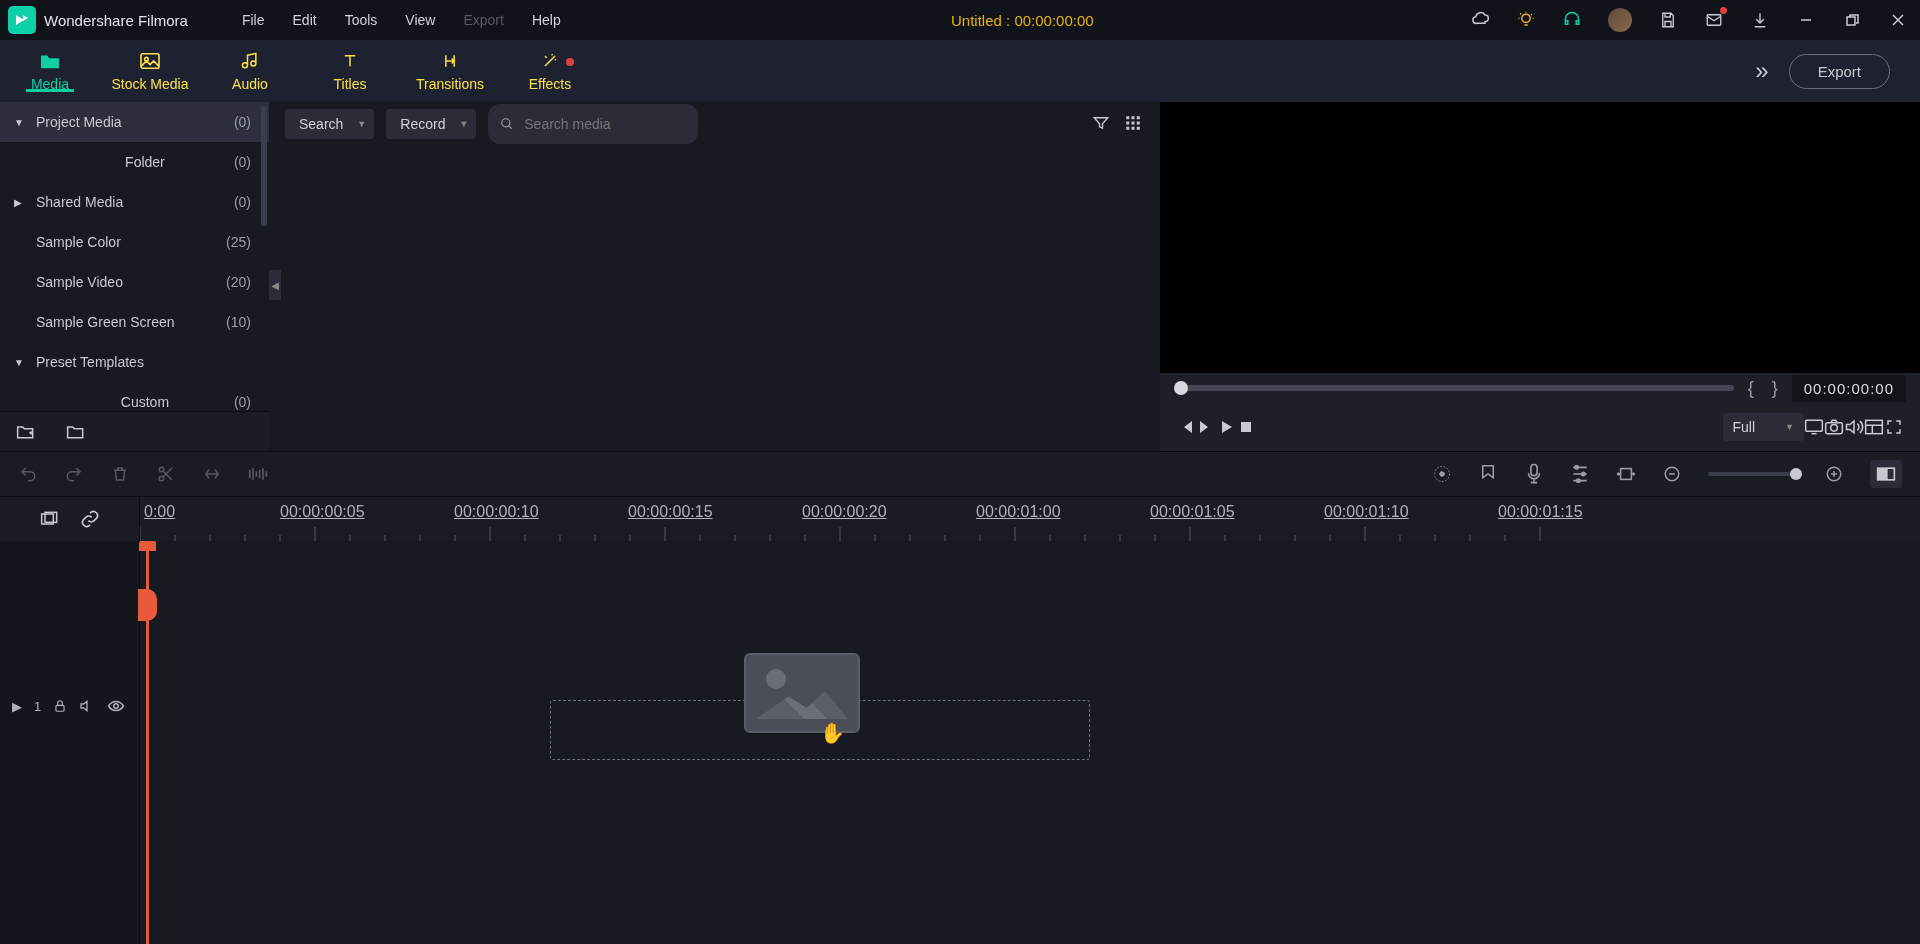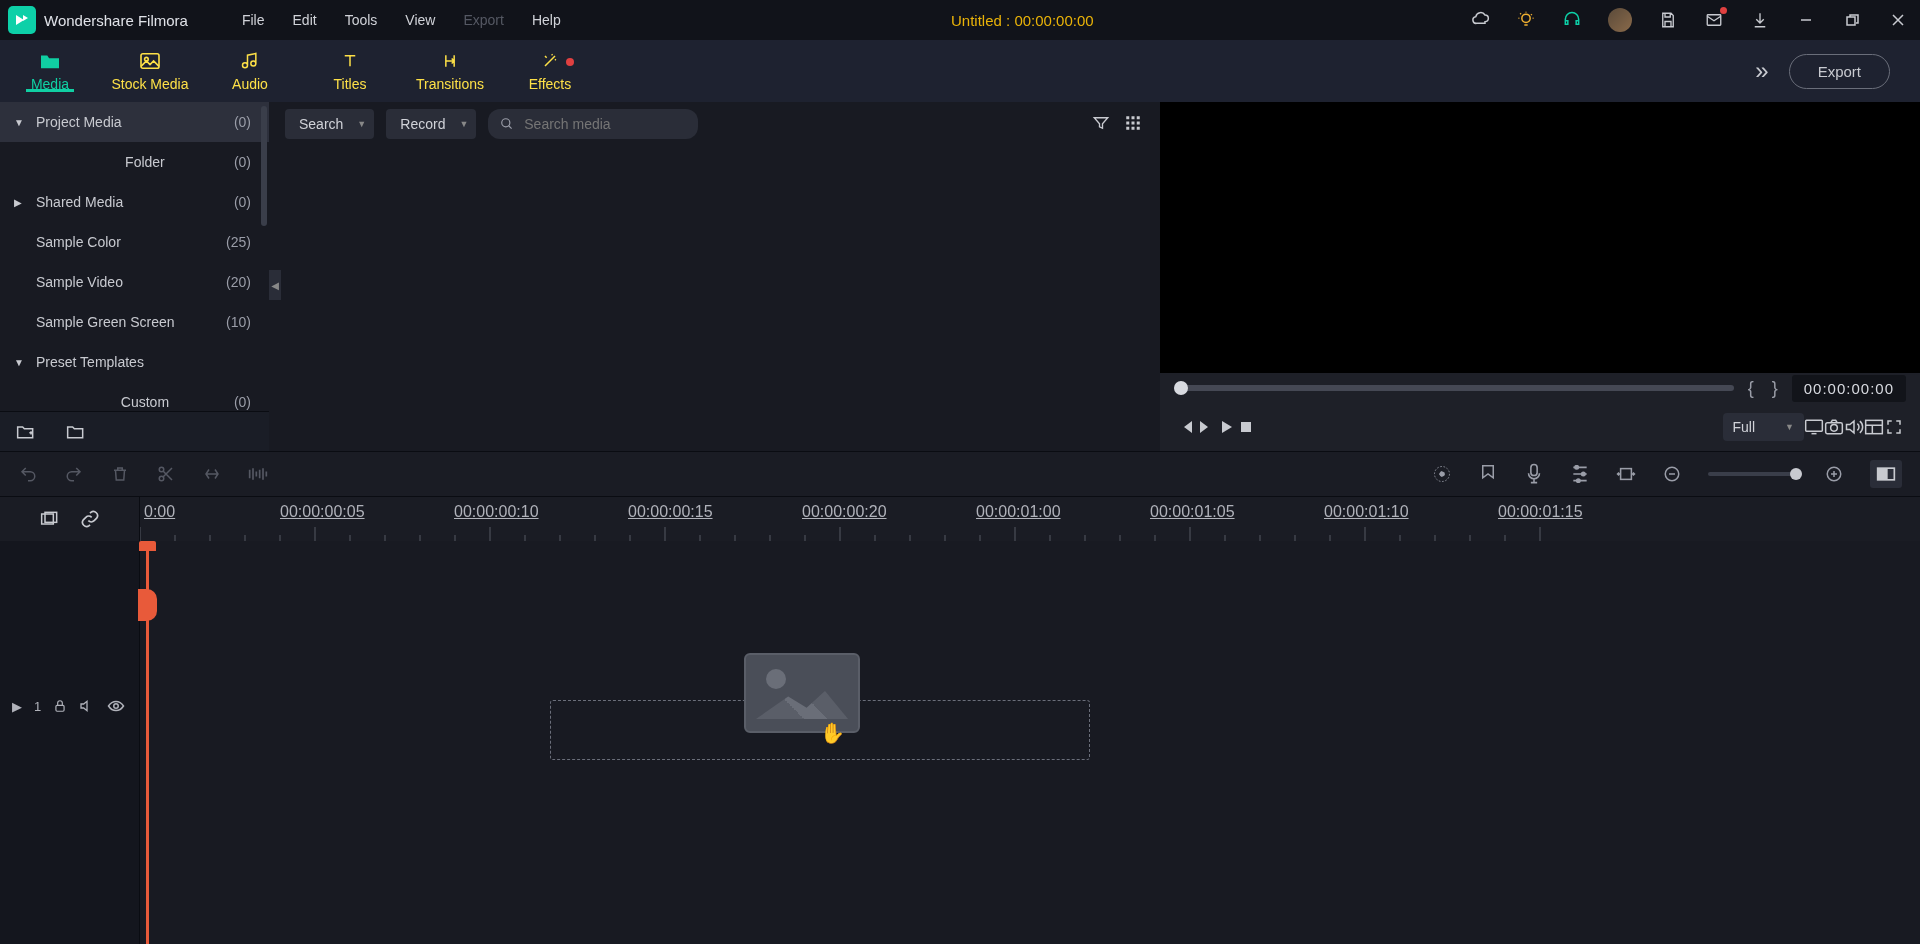--- a/index.html
+++ b/index.html
@@ -45,21 +45,21 @@
 .sb-item.child { padding-left:56px;text-align:center; }
 .sb-scroll { position:absolute; right:2px; top:4px; width:6px; height:120px; background:#3a3e4a; border-radius:3px; }
 .sb-footer { height:40px; background:#1a1d26; display:flex; align-items:center; padding:0 16px; gap:30px; border-top:1px solid #0a0c12; }
 .collapse-handle { position:absolute; left:269px; top:270px; width:12px; height:30px; background:#2a2d38; display:flex; align-items:center; justify-content:center; color:#888; font-size:10px; cursor:pointer; z-index:5; }
 
 
 .media-panel { flex:1; background:#181a22; display:flex; flex-direction:column; position:relative; }
 .media-toolbar { height:44px; display:flex; align-items:center; gap:12px; padding:8px 16px; }
 .dd-btn { background:#2a2d38; border-radius:4px; height:30px; display:flex; align-items:center; padding:0 8px 0 14px; gap:14px; color:#d0d2d8; font-size:14px; cursor:pointer; }
 .dd-btn .car { font-size:9px; color:#888; }
-.search { background:#2a2d38; border-radius:12px; height:30px; display:flex; align-items:center; padding:4px 12px; gap:10px; flex:1; max-width:210px; }
+.search { background:#2a2d38; border-radius:12px; height:40px; display:flex; align-items:center; padding:4px 12px; gap:10px; flex:1; max-width:210px; }
 .search input { background:transparent; border:none; outline:none; color:#c8cad0; font-size:14px; width:100%; }
 .tb-icon { width:20px; height:20px; color:#c8cad0; cursor:pointer; }
 .media-drop { flex:1; display:flex; flex-direction:column; align-items:center; justify-content:center; gap:18px; }
 .drop-box { width:100px; height:100px; background:#2a2d38; border-radius:8px; display:flex; align-items:center; justify-content:center; }
 .drop-text { text-align:center; font-size:15px; color:#c8cad0; line-height:1.6; }
 .drop-text a { color:#7aa8d8; text-decoration:underline; cursor:pointer; }
 
 
 .preview { width:760px; background:#000; display:flex; flex-direction:column; }
 .preview-screen { flex:1; background:#000; }

